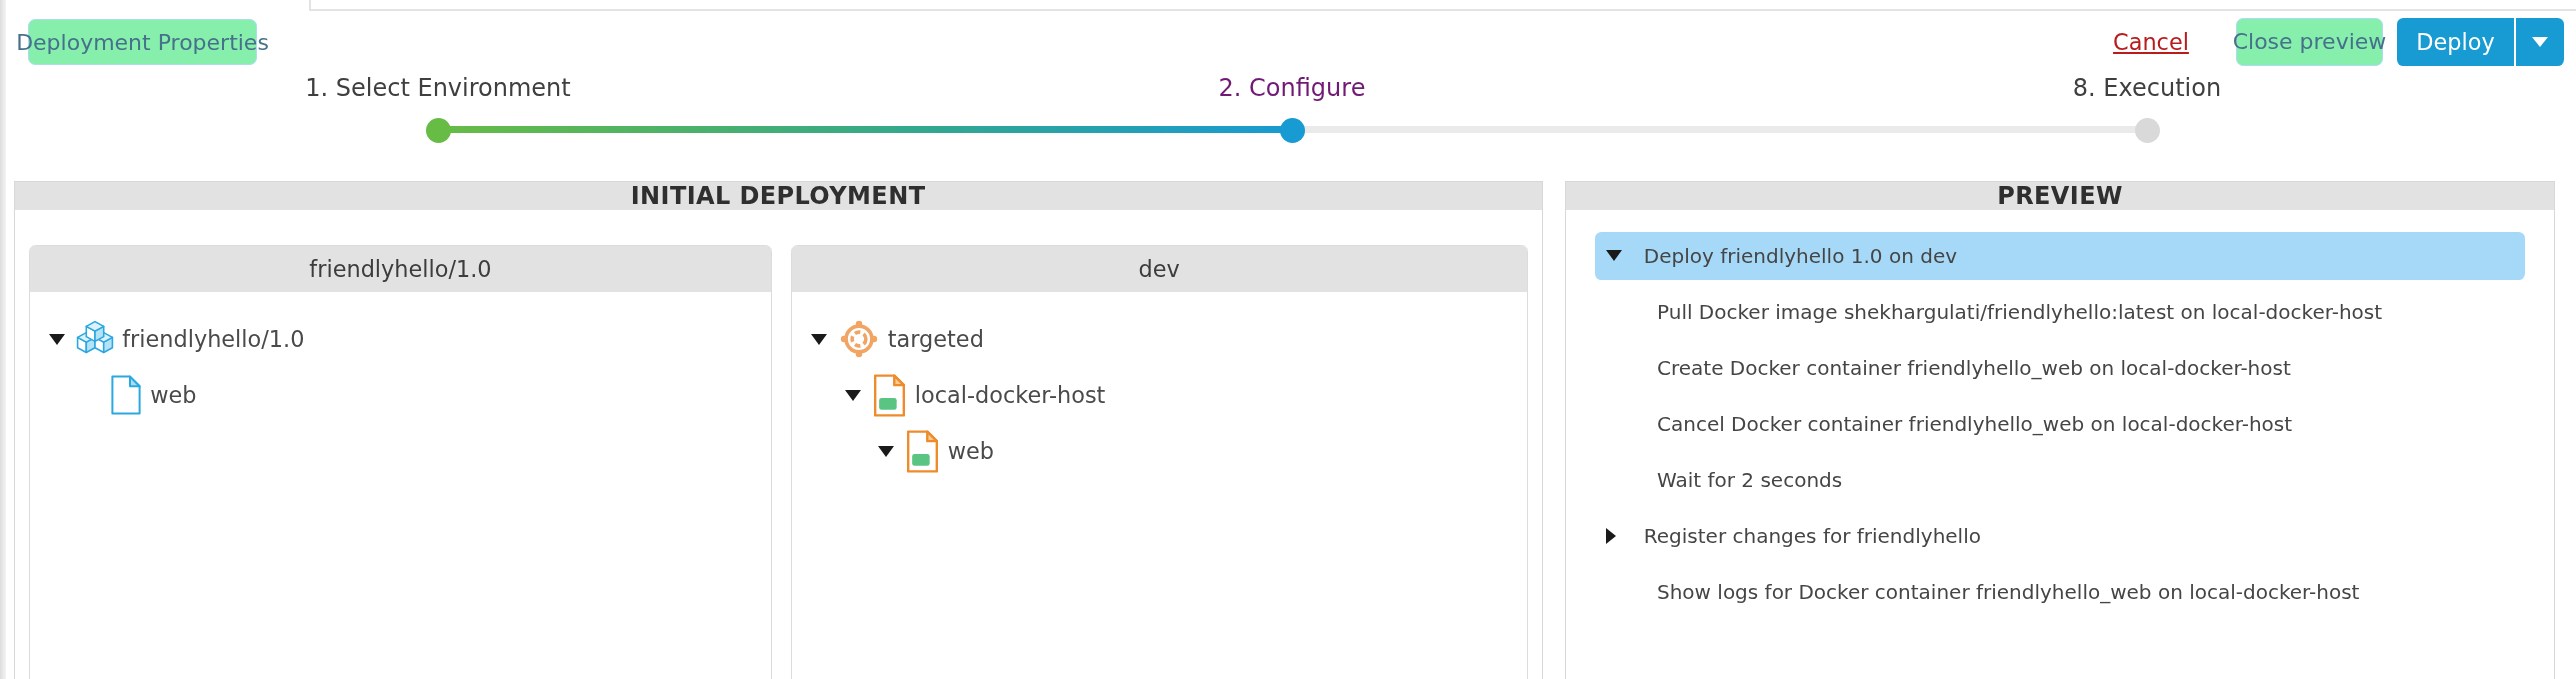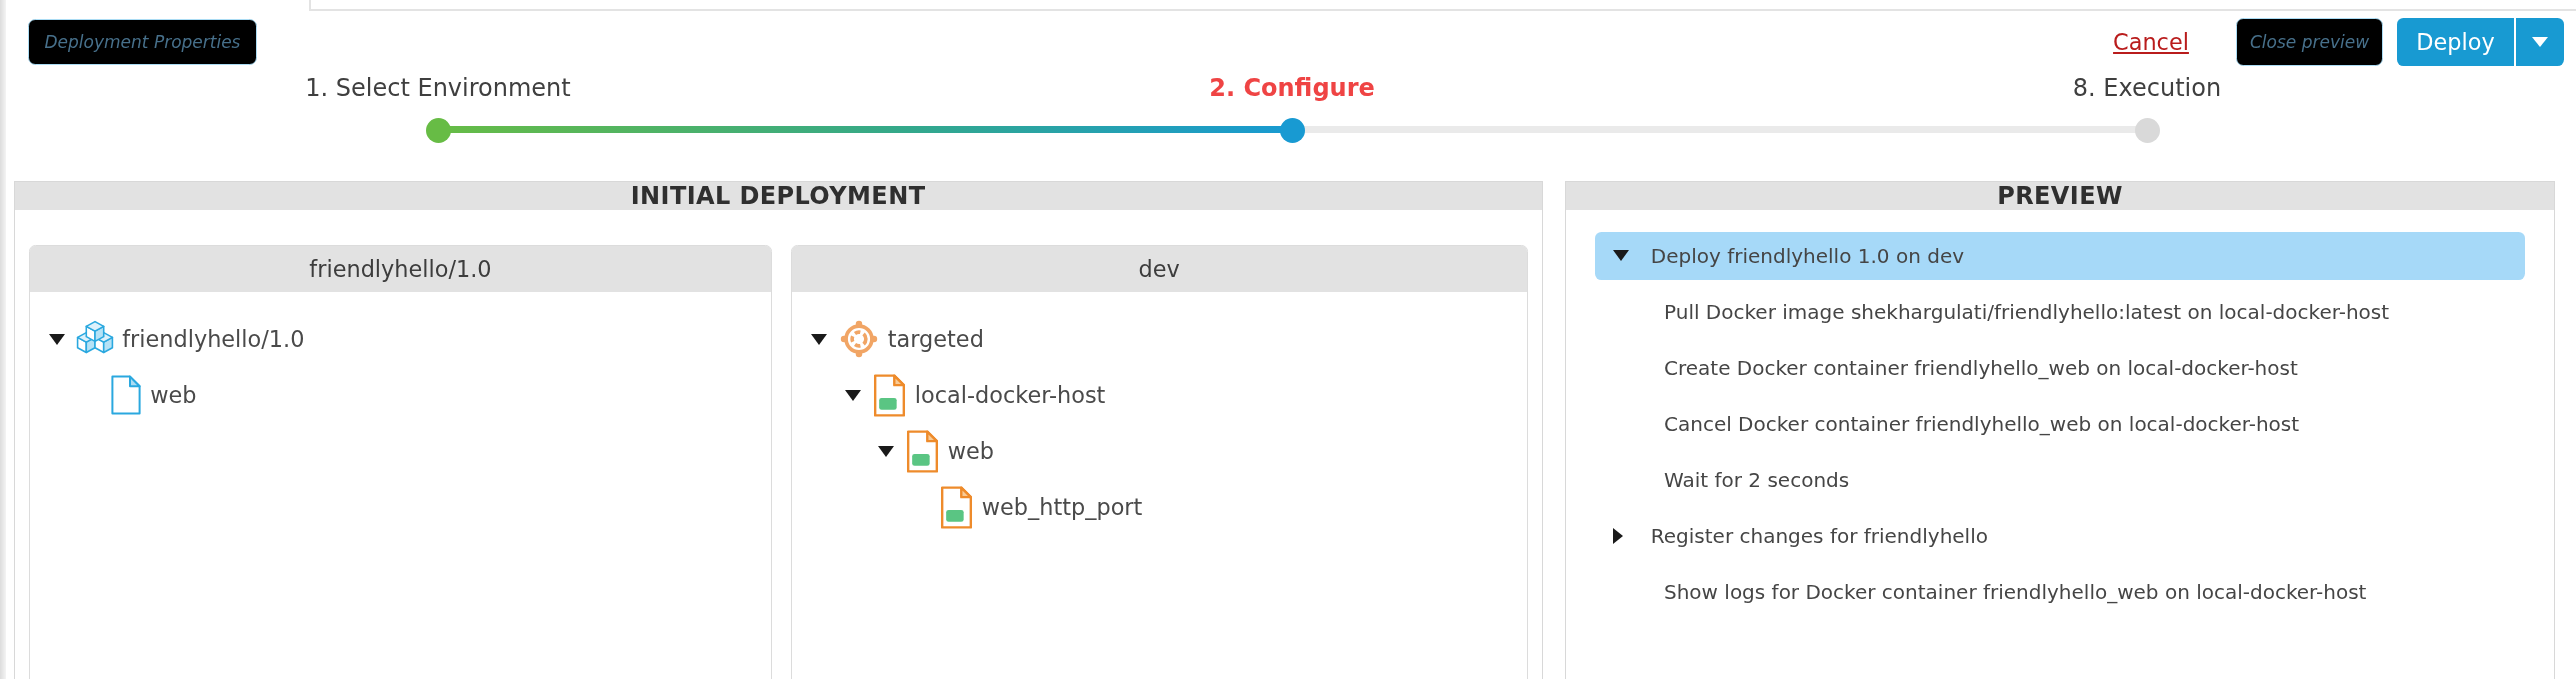--- a/index.html
+++ b/index.html
@@ -9,23 +9,23 @@
     font-family:"DejaVu Sans","Liberation Sans",sans-serif; color:#4a4a4a;
   }
   
   .left-edge { position:absolute; left:0; top:0; width:5.6px; height:680px;
     background:linear-gradient(90deg,#dcdcdc,#f4f4f4); }
   .tab-line  { position:absolute; left:309px; top:8.8px; right:0; height:2.4px; background:#e3e3e3; }
   .tab-notch { position:absolute; left:309px; top:0; width:2.4px; height:11.2px; background:#e3e3e3; }
 
   
   .btn-light {
-    position:absolute; border:1.6px solid #abdcf4; background:#000000; color:#47708b;
-    border-radius:7.2px; font-size:17px; display:flex; align-items:center; justify-content:center;
-    cursor:pointer; white-space:nowrap; font-family:inherit;font-style:italic;
+    position:absolute; border:1.6px solid #abdcf4; background:#86efac; color:#47708b;
+    border-radius:7.2px; font-size:22px; display:flex; align-items:center; justify-content:center;
+    cursor:pointer; white-space:nowrap; font-family:inherit;
   }
   #deployment-properties { left:28px;  top:19px; width:229px; height:46px; }
   #close-preview         { left:2236px; top:17.6px; width:147px; height:48px; }
   #cancel {
     position:absolute; left:2103px; top:29px; width:96px; text-align:center;
     font-size:22.4px; color:#b91c1c; text-decoration:underline; cursor:pointer;
   }
   #deploy-split {
     position:absolute; left:2397px; top:17.6px; height:48px; display:flex;
     border-radius:6.4px; overflow:hidden; background:#189ad2;
@@ -42,21 +42,21 @@
 
   
   .caret { width:0; height:0; display:inline-block; }
   .caret.down  { border-left:8.8px solid transparent; border-right:8.8px solid transparent; border-top:11.2px solid #1a1a1a; }
   .caret.right { border-top:8px solid transparent; border-bottom:8px solid transparent; border-left:10.4px solid #1a1a1a; }
   .caret.down.white { border-left-width:8.8px; border-right-width:8.8px; border-top:10.4px solid #ffffff; }
 
   
   .step-label { position:absolute; top:74px; transform:translateX(-50%);
     font-size:24px; color:#3f3f3f; white-space:nowrap; }
-  .step-label.active { font-weight:bold; color:#ef4444; }
+  .step-label.active { font-weight:normal; color:#701a75; }
   .track { position:absolute; top:126px; height:7.2px; border-radius:4px; }
   .track.done    { left:438px;  width:854px; background:linear-gradient(90deg,#67bc45 0%,#33a88b 55%,#189ad2 100%); }
   .track.pending { left:1292px; width:855px; background:#eaeaea; }
   .dot { position:absolute; top:118px; width:25px; height:25px; border-radius:50%; z-index:2; }
   .dot.complete { background:#67bc45; }
   .dot.active   { background:#189ad2; }
   .dot.pending  { background:#d9d9d9; }
   #dot-0 { left:426px; } #dot-1 { left:1280px; } #dot-2 { left:2135px; }
 
   
@@ -80,21 +80,21 @@
   
   .tree { padding-top:19px; }
   .trow { height:56px; display:flex; align-items:center; cursor:pointer; }
   .caretbox { width:24px; display:flex; justify-content:flex-start; flex:none; }
   .iconbox { margin-left:3.2px; flex:none; display:flex; align-items:center; }
   .tlabel { margin-left:8px; font-size:22.4px; color:#4a4a4a; white-space:nowrap; }
 
   
   #preview-list { padding-top:21.6px; }
   .prow {
-    height:48px; margin:0 29px 8px 29px; padding-left:18px; border-radius:6.4px;
+    height:48px; margin:0 29px 8px 29px; padding-left:11px; border-radius:6.4px;
     display:flex; align-items:center; cursor:pointer;
   }
   .prow.selected { background:#a6d9f8; }
   .pcaretbox { width:29px; flex:none; display:flex; }
   .plabel { margin-left:8.8px; font-size:20px; color:#454545; white-space:nowrap; }
   .prow.child .plabel { margin-left:22px; }
 </style>
 </head>
 <body>
 
@@ -203,33 +203,20 @@
           </span>
           <span class="iconbox">
             <svg width="35" height="43" viewBox="0 0 44 54">
               <path d="M4,2 H28 L40,14 V52 H4 Z" fill="#ffffff" stroke="#ee8b2b" stroke-width="3" stroke-linejoin="round"></path>
               <polygon points="28,2 40,14 28,14" fill="#f8cb97" stroke="#ee8b2b" stroke-width="3" stroke-linejoin="round"></polygon>
               <rect x="9" y="30" width="22" height="15" rx="3" fill="#5ac583"></rect>
             </svg>
           </span>
           <span class="tlabel">web</span>
         </div>
-        <div class="trow" style="padding-left: 120px;">
-          <span class="caretbox">
-            <span></span>
-          </span>
-          <span class="iconbox">
-            <svg width="35" height="43" viewBox="0 0 44 54">
-              <path d="M4,2 H28 L40,14 V52 H4 Z" fill="#ffffff" stroke="#ee8b2b" stroke-width="3" stroke-linejoin="round"></path>
-              <polygon points="28,2 40,14 28,14" fill="#f8cb97" stroke="#ee8b2b" stroke-width="3" stroke-linejoin="round"></polygon>
-              <rect x="9" y="30" width="22" height="15" rx="3" fill="#5ac583"></rect>
-            </svg>
-          </span>
-          <span class="tlabel">web_http_port</span>
-        </div>
       </div>
   </div>
 </section>
 
 <section id="panel-preview" class="panel">
   <header class="panel-header">PREVIEW</header>
   <div id="preview-list">
       <div class="prow selected">
         <span class="pcaretbox">
           <span class="caret down"></span>

